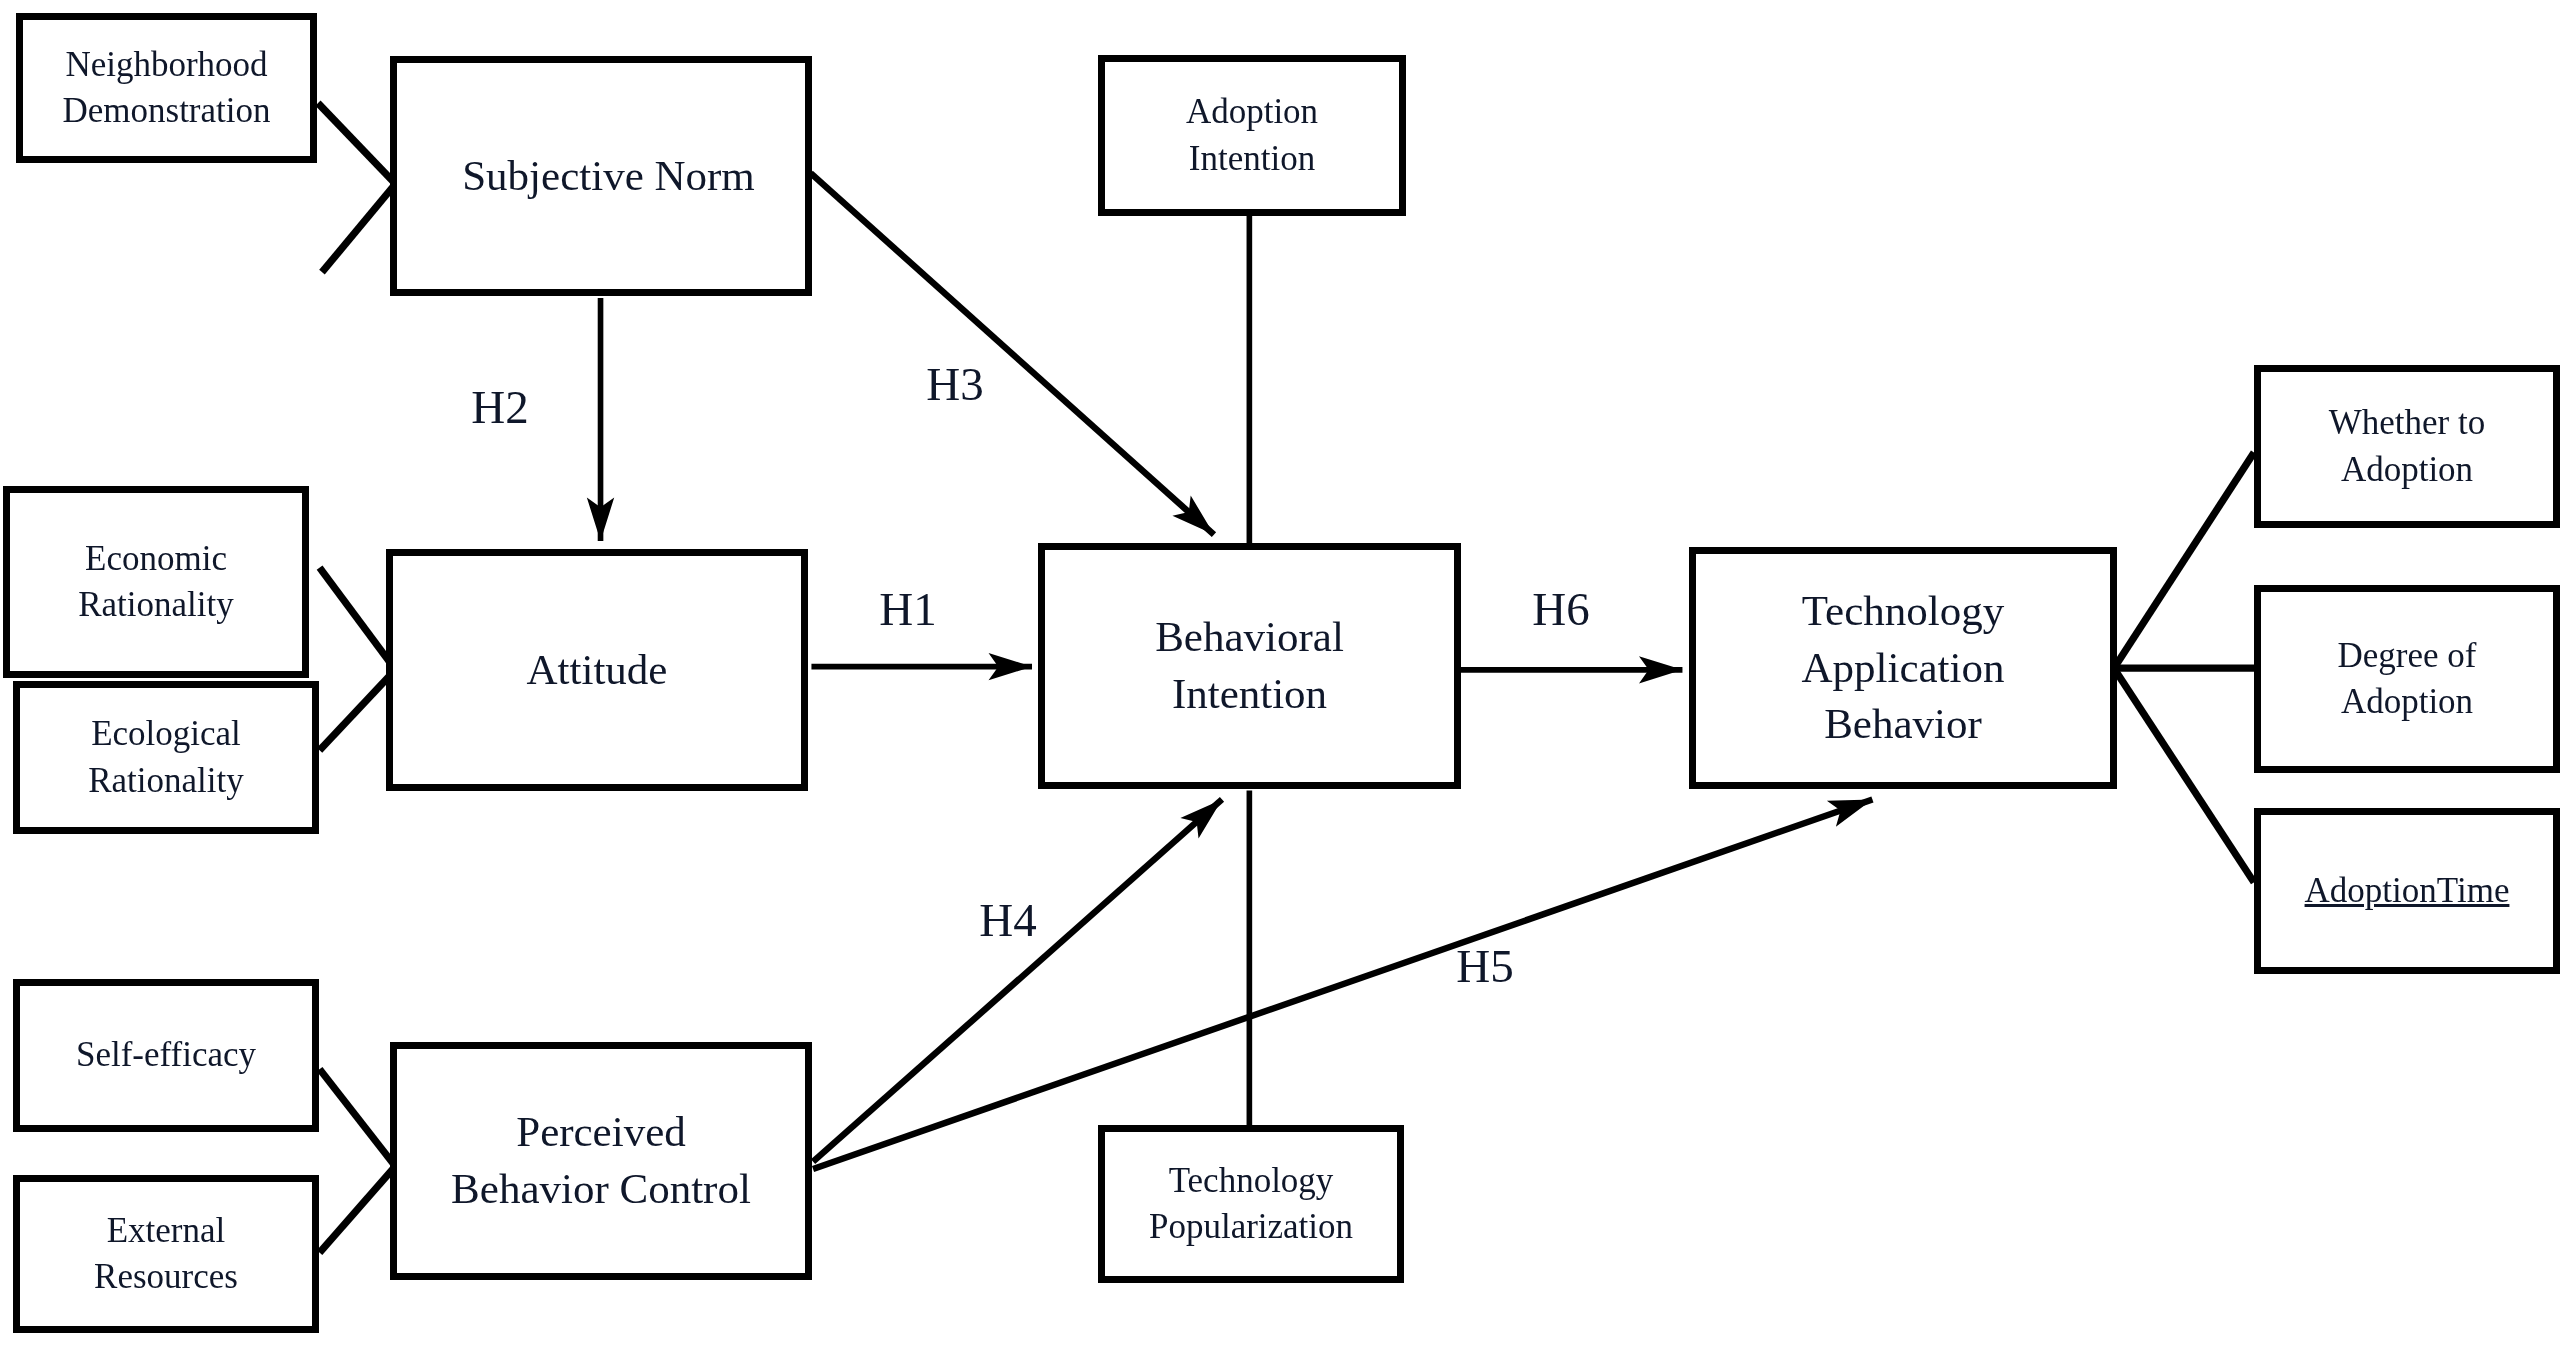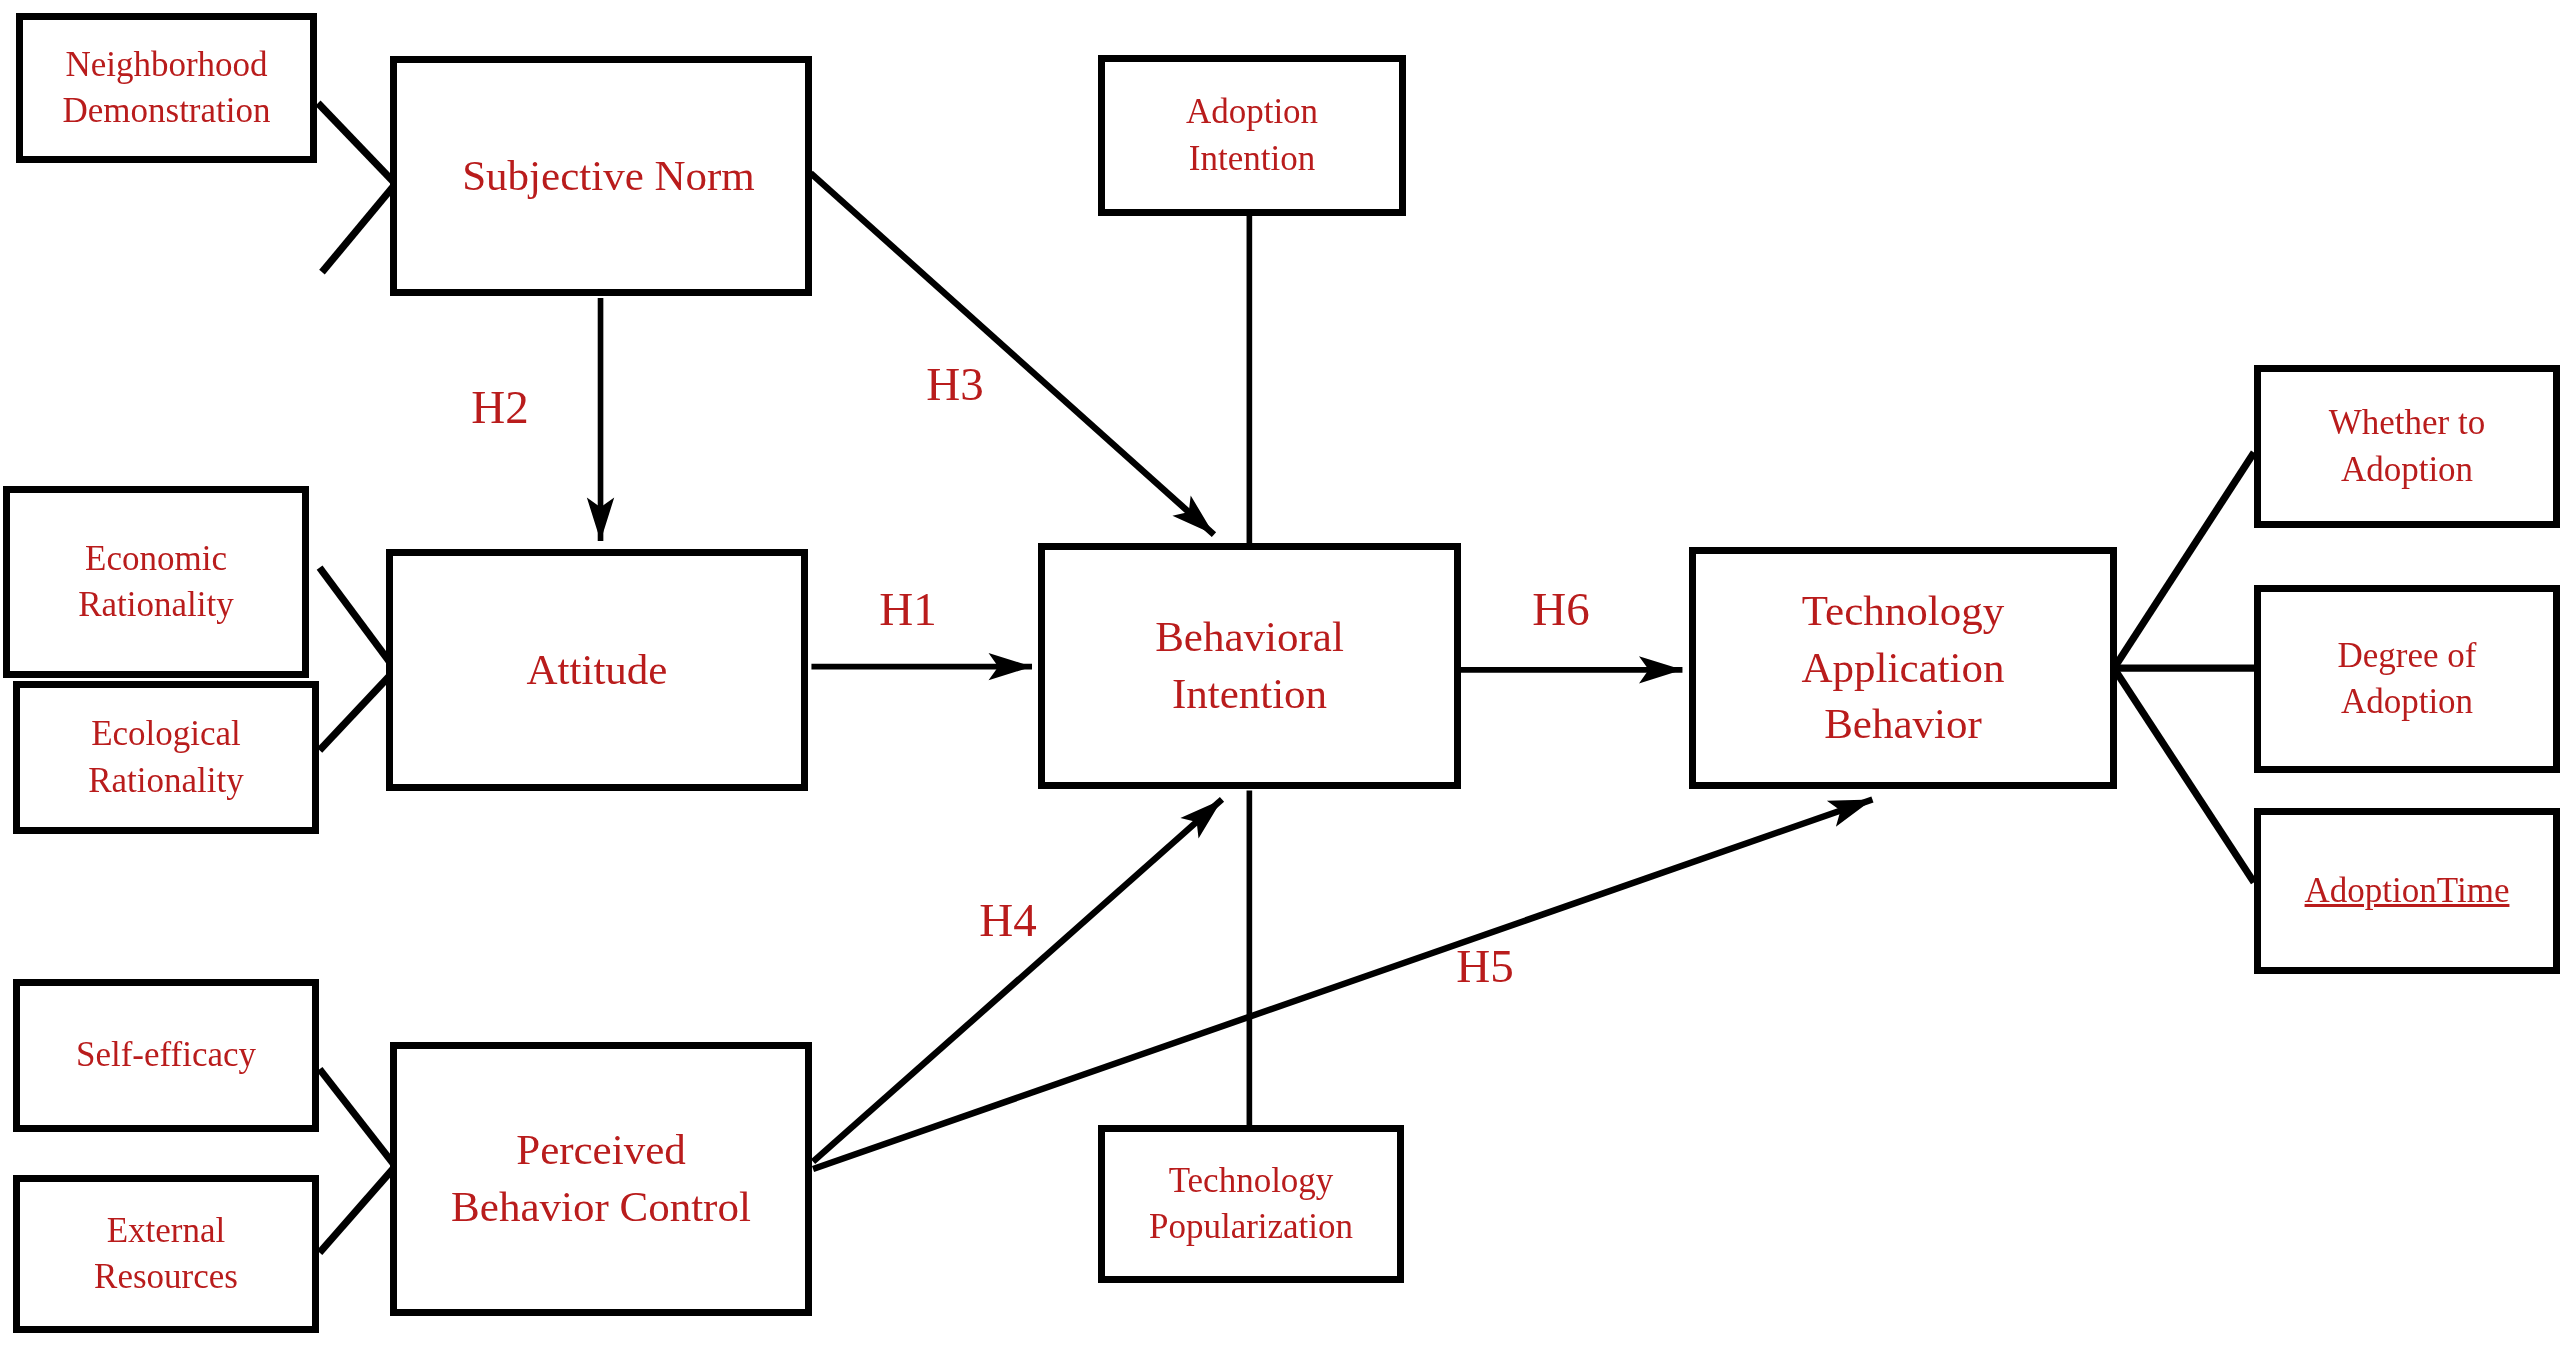--- a/index.html
+++ b/index.html
@@ -9,21 +9,21 @@
     width: 2576px;
     height: 1355px;
     overflow: hidden;
   }
   .canvas {
     position: relative;
     width: 2576px;
     height: 1355px;
     background: #ffffff;
     font-family: "Liberation Serif", "DejaVu Serif", serif;
-    color: #b91c1c;
+    color: #0f172a;
   }
   .edges {
     position: absolute;
     left: 0; top: 0;
     width: 2576px;
     height: 1355px;
   }
   .node {
     position: absolute;
     box-sizing: border-box;
@@ -99,21 +99,21 @@
   <div class="node small" style="left:13px; top:979px; width:306px; height:153px;">
     <span class="label">Self-efficacy</span>
   </div>
 
   <div class="node main" style="left:390px; top:56px; width:422px; height:240px;padding-left:15px;">
     <span class="label">Subjective Norm</span>
   </div>
   <div class="node main" style="left:386px; top:549px; width:422px; height:242px;">
     <span class="label">Attitude</span>
   </div>
-  <div class="node main" style="left:390px; top:1042px; width:422px; height:274px;">
+  <div class="node main" style="left:390px; top:1042px; width:422px; height:238px;">
     <span class="label">Perceived
 Behavior Control</span>
   </div>
 
   <div class="node small" style="left:1098px; top:55px; width:308px; height:161px;">
     <span class="label">Adoption
 Intention</span>
   </div>
   <div class="node main" style="left:1038px; top:543px; width:423px; height:246px;">
     <span class="label">Behavioral

